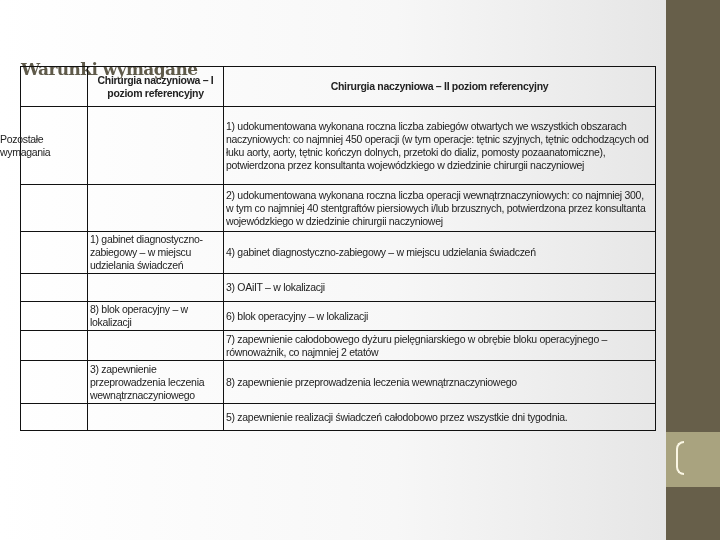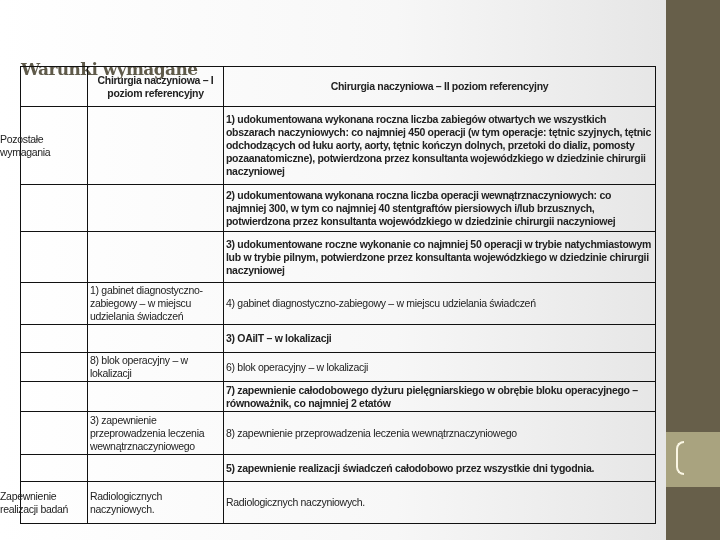--- a/index.html
+++ b/index.html
@@ -44,21 +44,21 @@
     padding: 1px 2px;
     font-size: 10.5px; line-height: 13px;
     color: #222;
     vertical-align: middle;
     letter-spacing: -0.3px;
   }
   col.c1 { width: 67px; }
   col.c2 { width: 136px; }
   col.c3 { width: 432px; }
   td.hdr { text-align: center; font-weight: bold; color: #333; }
-  td.bold { font-weight: bold; color: #10214d; }
+  td.bold { font-weight: normal; color: #10214d; }
   td.plain { color: #333; }
   td.label { color: #333; }
   td.overflow-left { position: relative; }
   td.overflow-left span.ov { position: absolute; left: -21px; top: 50%; transform: translateY(-50%); width: 86px; }
 </style>
 </head>
 <body>
 
 <div class="side-panel"></div>
 <div class="page-band"></div>
@@ -87,25 +87,20 @@
           <span class="ov">Pozostałe wymagania</span>
         </td>
     <td class="plain"></td>
     <td class="bold">1) udokumentowana wykonana roczna liczba zabiegów otwartych we wszystkich obszarach naczyniowych: co najmniej 450 operacji (w tym operacje: tętnic szyjnych, tętnic odchodzących od łuku aorty, aorty, tętnic kończyn dolnych, przetoki do dializ, pomosty pozaanatomiczne), potwierdzona przez konsultanta wojewódzkiego w dziedzinie chirurgii naczyniowej</td>
   </tr>
   <tr style="height:47px">
     <td class="label"></td>
     <td class="plain"></td>
     <td class="bold">2) udokumentowana wykonana roczna liczba operacji wewnątrznaczyniowych: co najmniej 300, w tym co najmniej 40 stentgraftów piersiowych i/lub brzusznych, potwierdzona przez konsultanta wojewódzkiego w dziedzinie chirurgii naczyniowej</td>
   </tr>
-  <tr style="height:51px">
-    <td class="label"></td>
-    <td class="plain"></td>
-    <td class="bold">3) udokumentowane roczne wykonanie co najmniej 50 operacji w trybie natychmiastowym lub w trybie pilnym, potwierdzone przez konsultanta wojewódzkiego w dziedzinie chirurgii naczyniowej</td>
-  </tr>
   <tr style="height:41px">
     <td class="label"></td>
     <td class="plain">1) gabinet diagnostyczno-zabiegowy – w miejscu udzielania świadczeń</td>
     <td class="plain">4) gabinet diagnostyczno-zabiegowy – w miejscu udzielania świadczeń</td>
   </tr>
   <tr style="height:28px">
     <td class="label"></td>
     <td class="plain"></td>
     <td class="bold">3) OAiIT – w lokalizacji</td>
   </tr>
@@ -122,21 +117,14 @@
   <tr style="height:43px">
     <td class="label"></td>
     <td class="plain">3) zapewnienie przeprowadzenia leczenia wewnątrznaczyniowego</td>
     <td class="plain">8) zapewnienie przeprowadzenia leczenia wewnątrznaczyniowego</td>
   </tr>
   <tr style="height:27px">
     <td class="label"></td>
     <td class="plain"></td>
     <td class="bold">5) zapewnienie realizacji świadczeń całodobowo przez wszystkie dni tygodnia.</td>
   </tr>
-  <tr style="height:42px">
-    <td class="label overflow-left">
-          <span class="ov">Zapewnienie realizacji badań</span>
-        </td>
-    <td class="plain">Radiologicznych naczyniowych.</td>
-    <td class="plain">Radiologicznych naczyniowych.</td>
-  </tr>
 </tbody>
   </table>
 
 </body></html>

